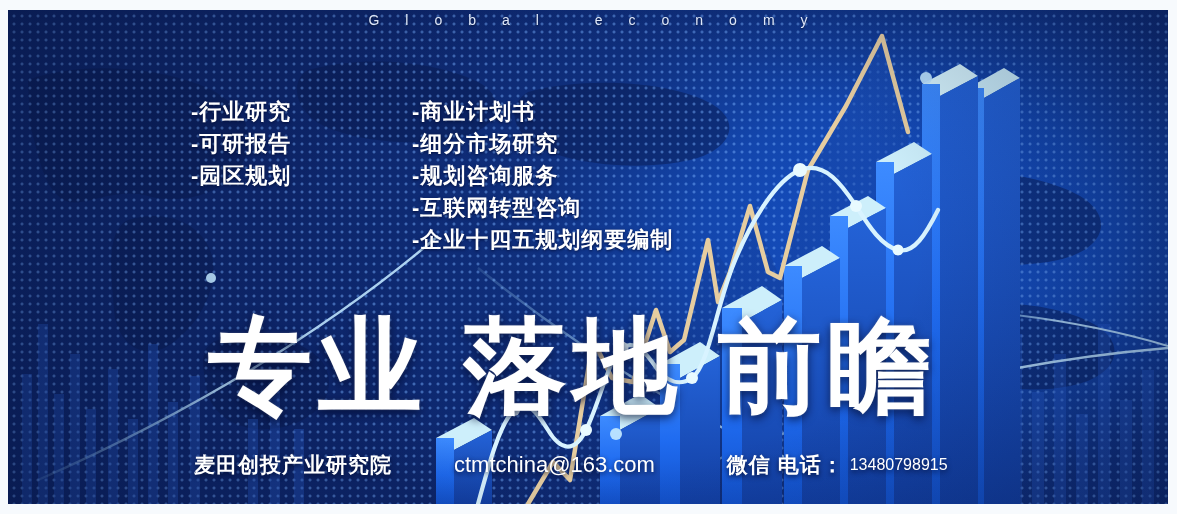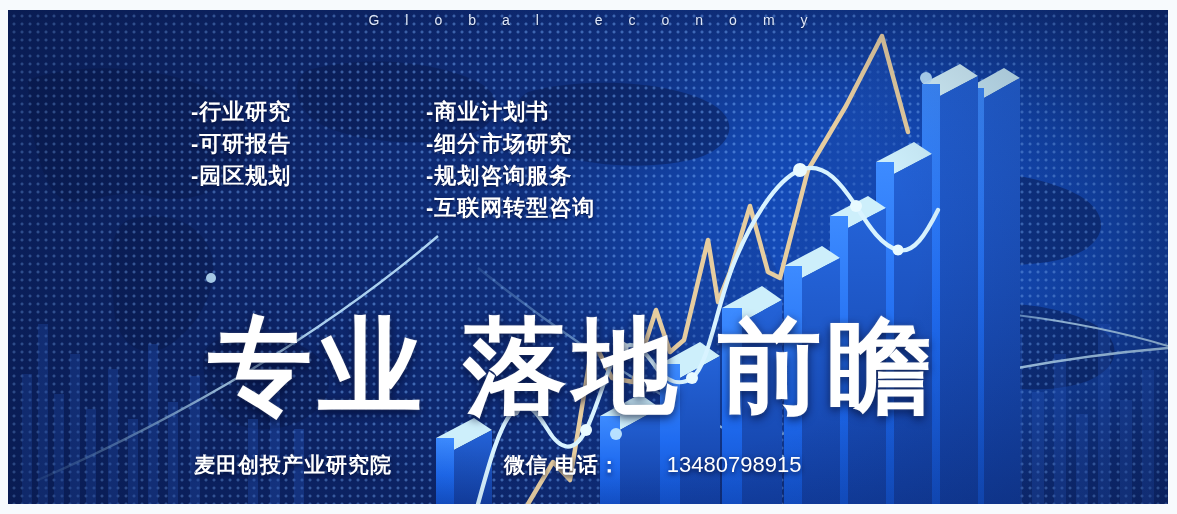--- a/index.html
+++ b/index.html
@@ -50,35 +50,35 @@
 
   
   .hdr{position:absolute;top:2px;left:0;width:100%;text-align:center;
        color:#e8f0ff;font-size:14px;letter-spacing:26px;
        text-indent:26px;font-weight:400;opacity:.96;text-shadow:0 1px 2px rgba(0,0,0,.5);}
 
   .svc{position:absolute;top:86px;color:#ffffff;font-size:22px;font-weight:700;
        line-height:32px;letter-spacing:1px;
        text-shadow:0 1px 3px rgba(0,10,50,.85);white-space:nowrap;}
   .svc.col1{left:183px;text-align:right;}
-  .svc.col2{left:418px;}
+  .svc.col2{left:404px;}
   .svc div{height:32px;}
 
   .headline{position:absolute;left:200px;top:300px;
       color:#ffffff;font-size:104px;font-weight:700;line-height:112px;
       letter-spacing:6px;white-space:nowrap;
       text-shadow:0 3px 10px rgba(2,10,45,.75), 0 0 2px rgba(255,255,255,.35);}
 
   .contact{position:absolute;left:186px;top:440px;height:30px;
       display:flex;align-items:center;color:#ffffff;white-space:nowrap;
-      text-shadow:0 2px 5px rgba(2,10,45,.9);gap:40px;}
+      text-shadow:0 2px 5px rgba(2,10,45,.9);}
   .contact .org{font-size:21px;font-weight:700;letter-spacing:1px;}
   .contact .mail{font-size:22px;font-weight:400;margin-left:62px;letter-spacing:0px;}
   .contact .wx{font-size:21px;font-weight:700;margin-left:72px;letter-spacing:1px;text-align:center;}
-  .contact .tel{font-size:22px;font-weight:400;margin-left:6px;}
+  .contact .tel{font-size:16px;font-weight:400;margin-left:6px;}
 </style>
 </head>
 <body>
 
 <div id="banner">
 
   <div class="bg-base"></div>
 
   <svg class="bg-continents" viewBox="0 0 1160 494" preserveAspectRatio="none">
     <g fill="#0a1c52">
@@ -253,23 +253,25 @@
     <div>-行业研究</div>
     <div>-可研报告</div>
     <div>-园区规划</div>
   </div>
 
   <div class="svc col2">
     <div>-商业计划书</div>
     <div>-细分市场研究</div>
     <div>-规划咨询服务</div>
     <div>-互联网转型咨询</div>
+    <div>-企业十四五规划纲要编制</div>
   </div>
 
   <div class="headline">专业  落地  前瞻</div>
 
   <div class="contact">
     <span class="org">麦田创投产业研究院</span>
+    <span class="mail">ctmtchina@163.com</span>
     <span class="wx">微信 电话：</span>
     <span class="tel">13480798915</span>
   </div>
 
 </div>
 
 </body></html>

